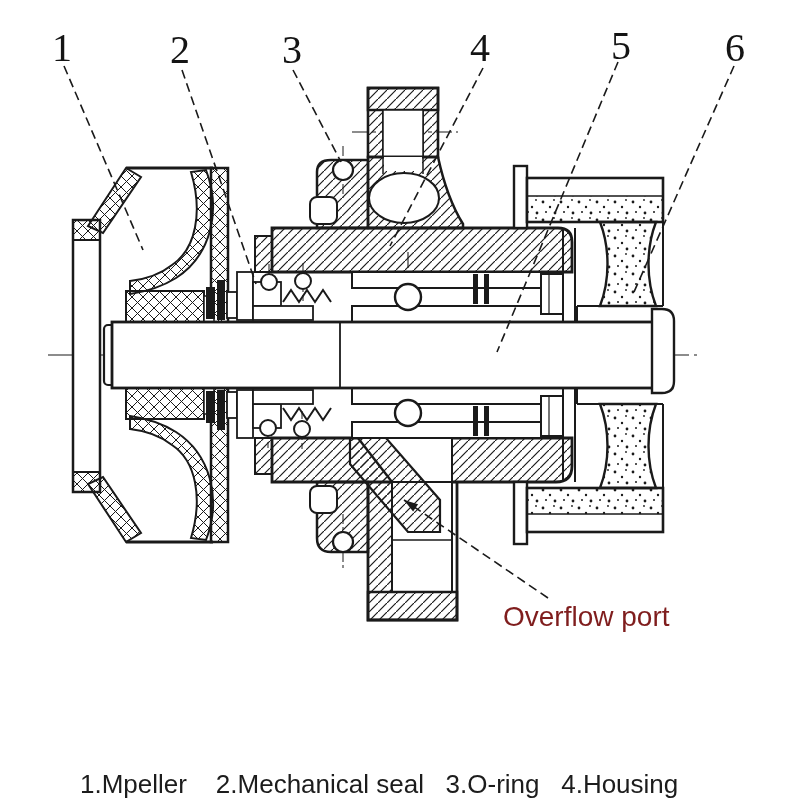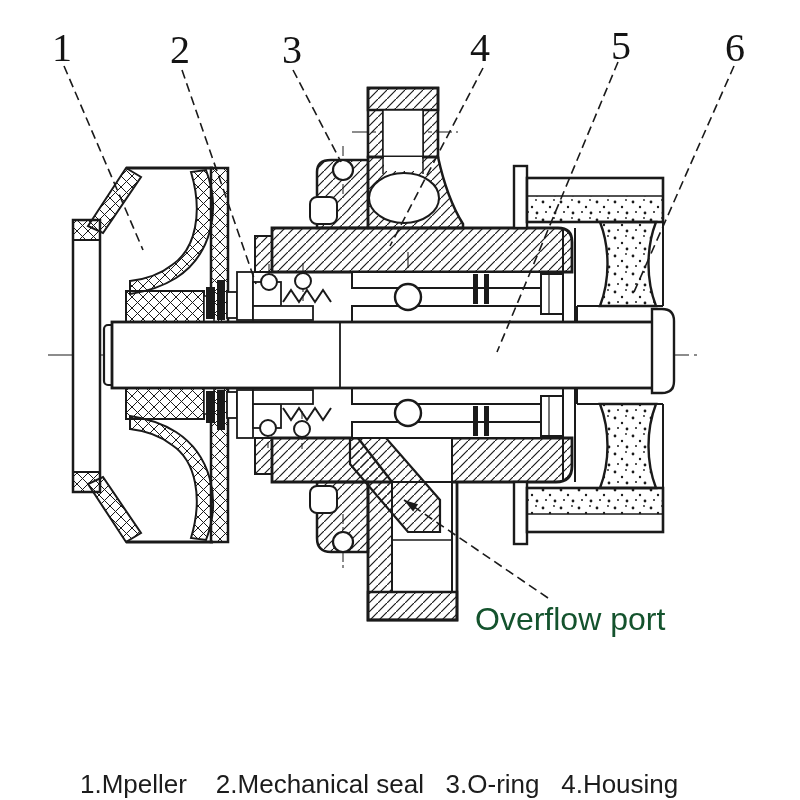--- a/index.html
+++ b/index.html
@@ -7,22 +7,22 @@
     position:relative;width:800px;height:800px;background:#ffffff;
     font-family:"Liberation Sans",sans-serif;overflow:hidden;
   }
   .drawing{position:absolute;left:0;top:0;}
   .callout{
     position:absolute;transform:translate(-50%,-50%);
     font-family:"Liberation Serif",serif;
     font-size:40px;color:#141414;line-height:1;
   }
   .overflow-label{
-    position:absolute;left:475px;top:601px;
-    font-size:32px;font-weight:500;color:#14532d;letter-spacing:0px;
+    position:absolute;left:503px;top:601px;
+    font-size:28px;font-weight:500;color:#7f1d1d;letter-spacing:0px;
   }
   .legend{
     position:absolute;left:80px;top:694px;width:680px;
     font-size:26px;font-weight:500;color:#1c1c1c;line-height:36px;
     white-space:pre-wrap;
   }
 </style>
 </head>
 <body>
 

